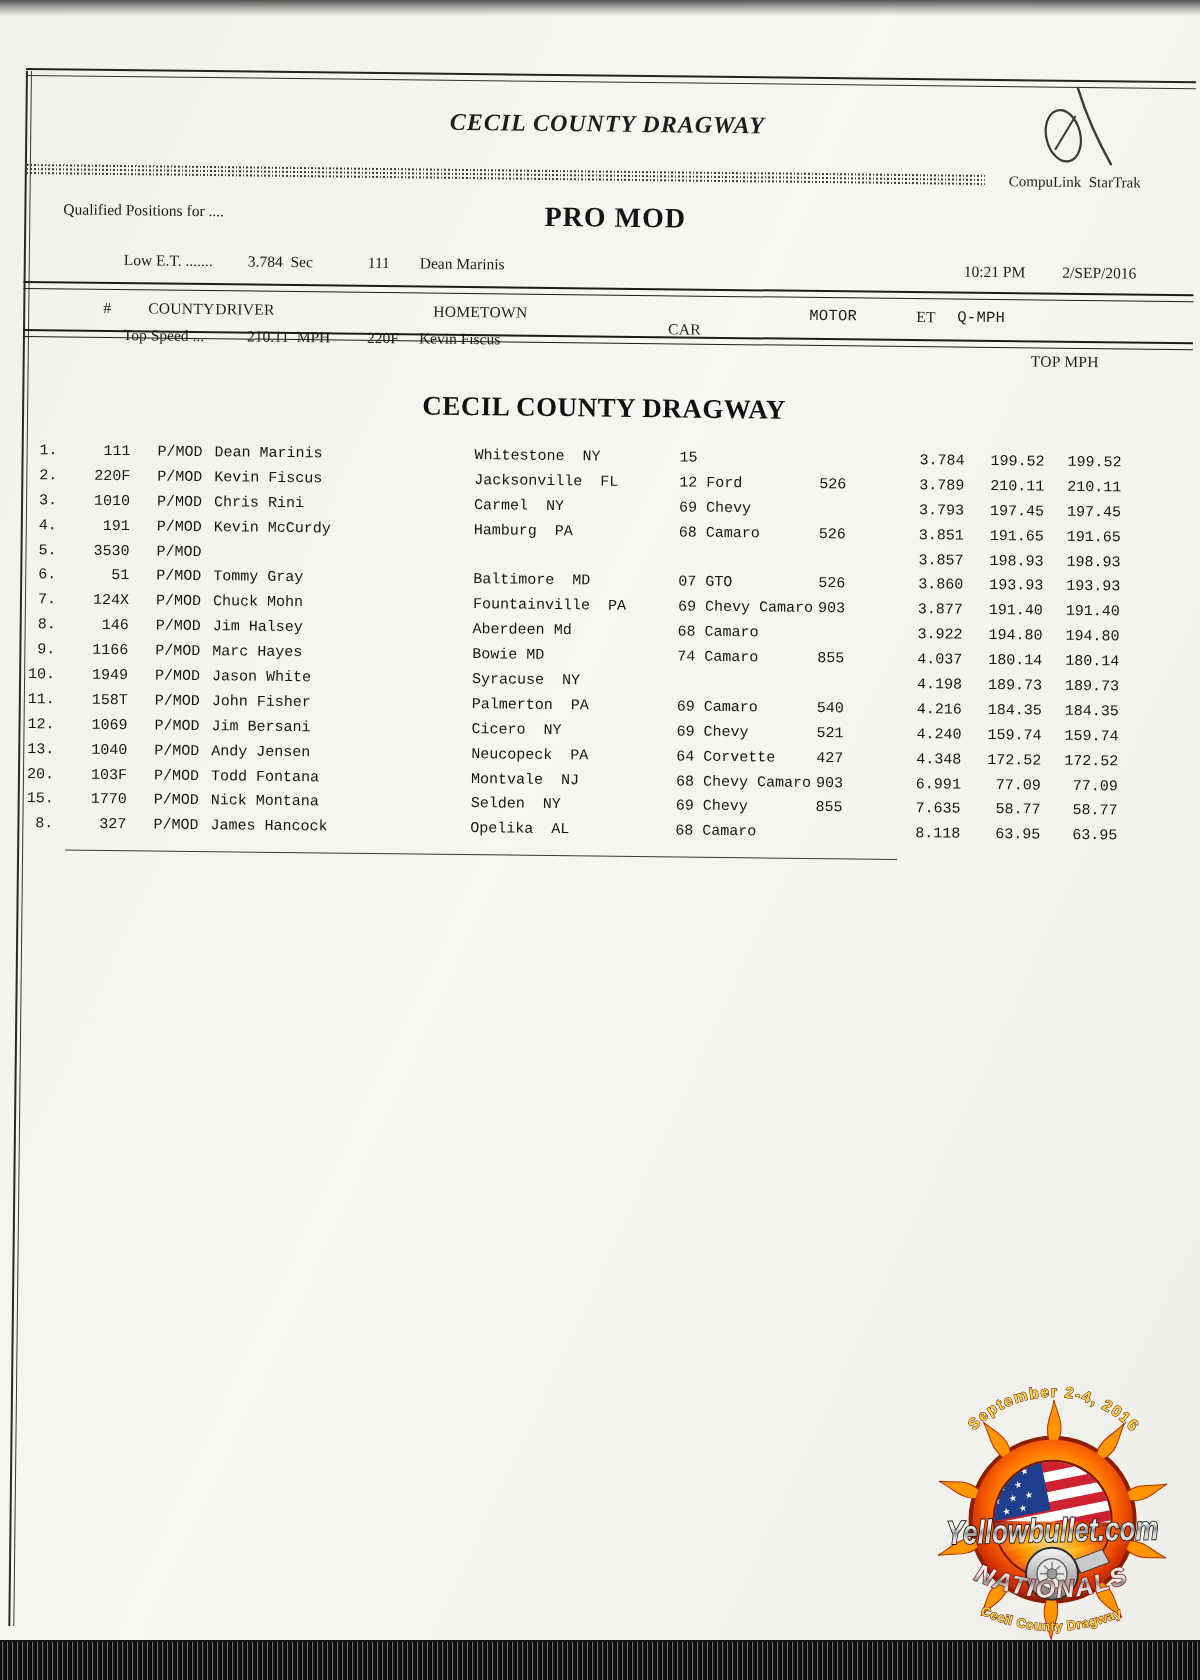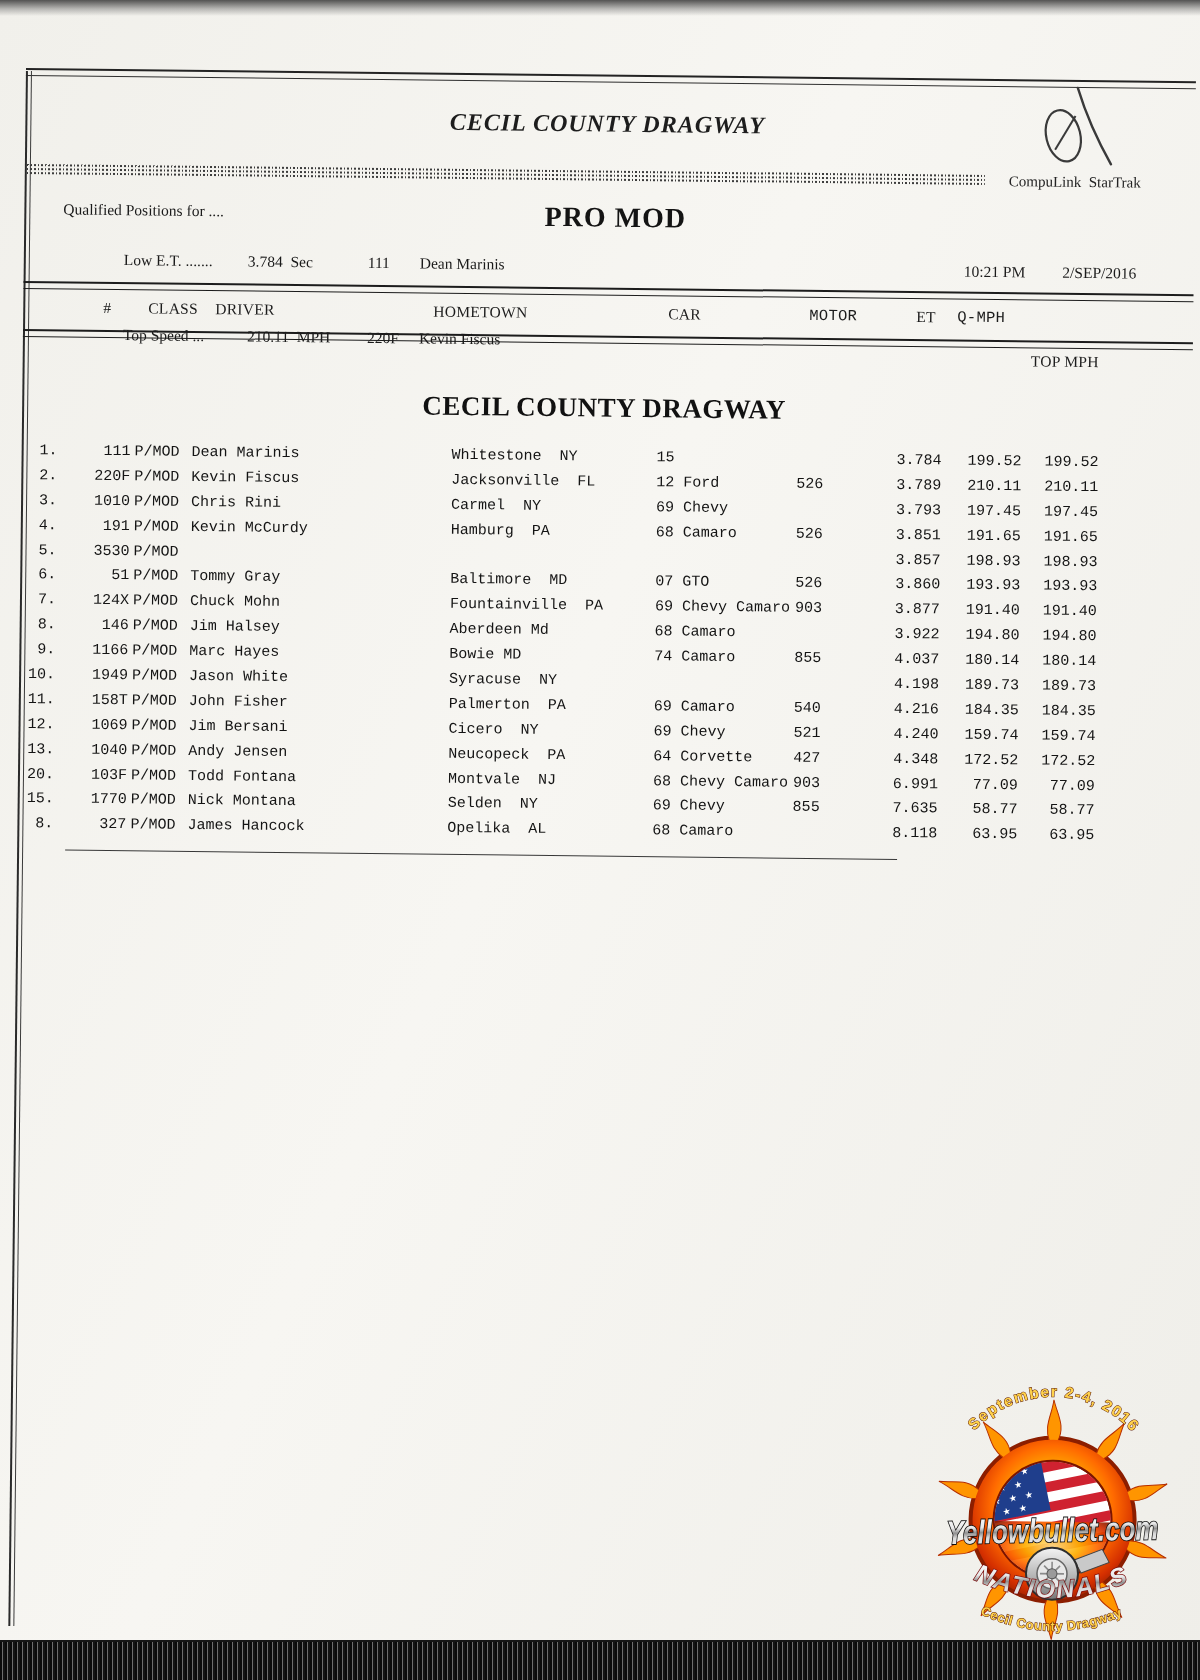--- a/index.html
+++ b/index.html
@@ -35,30 +35,30 @@
   .q-num{display:inline-block;width:52px;}
   .class-title{position:absolute;top:127px;left:431px;width:320px;text-align:center;
        font-size:28px;font-weight:bold;letter-spacing:1px;color:#141414;}
   .timestamp{position:absolute;top:184px;left:940px;font-size:15.5px;display:flex;gap:37px;white-space:pre;}
   .rule{position:absolute;left:0;width:1170px;height:5px;border-top:2px solid #1c1c1c;border-bottom:1px solid #1c1c1c;}
   .rule-upper{top:213px;}
   .rule-lower{top:261px;}
   .col-headers{position:absolute;top:230px;left:0;width:1170px;height:22px;font-size:15.5px;color:#1c1c1c;}
   .col-headers span{position:absolute;letter-spacing:.3px;}
   .ch-0{left:80px;}  .ch-1{left:125px;} .ch-2{left:192px;} .ch-3{left:410px;}
-  .ch-4{left:645px;} .ch-5{left:786px;font-family:Liberation Mono, monospace;} .ch-6{left:893px;} .ch-7{left:934px;font-family:Liberation Mono, monospace;} .ch-8{left:1008px;margin-top:43px;}
+  .ch-4{left:645px;margin-top:15px;} .ch-5{left:786px;font-family:Liberation Mono, monospace;} .ch-6{left:893px;} .ch-7{left:934px;font-family:Liberation Mono, monospace;} .ch-8{left:1008px;margin-top:43px;}
   .section-title{position:absolute;top:318px;left:7px;width:1150px;text-align:center;
        font-size:27px;font-weight:bold;letter-spacing:.5px;color:#111;}
   .rows{position:absolute;top:374px;left:0;width:1100px;
        font-family:"Liberation Mono","DejaVu Sans Mono",monospace;font-size:15px;color:#141414;}
   .row{display:flex;height:24.9px;align-items:baseline;}
   .c{white-space:pre;overflow:visible;}
   .c.pos{width:36px;text-align:right;}
   .c.num{width:73px;text-align:right;}
-  .c.cls{width:57px;margin-left:4px;}
+  .c.cls{width:57px;margin-left:27px;}
   .c.drv{width:260px;}
   .c.hom{width:205px;}
   .c.car{width:140px;}
   .c.mot{width:55px;}
   .c.et {width:90px;text-align:right;}
   .c.qm {width:80px;text-align:right;}
   .c.tm {width:77px;text-align:right;}
   .bottom-rule{position:absolute;top:781px;left:48px;width:832px;border-top:1.5px solid #383838;}
   .logo{position:absolute;left:895px;top:1290px;}
   .logo text{font-family:"Liberation Sans",sans-serif;}
@@ -99,21 +99,21 @@
     <div class="class-title">PRO MOD</div>
 
     <div class="timestamp">
       <span>10:21 PM</span>
       <span>2/SEP/2016</span>
     </div>
 
     <div class="rule rule-upper"></div>
     <div class="col-headers">
       <span class="ch-0">#</span>
-      <span class="ch-1">CLASS</span>
+      <span class="ch-1">COUNTY</span>
       <span class="ch-2">DRIVER</span>
       <span class="ch-3">HOMETOWN</span>
       <span class="ch-4">CAR</span>
       <span class="ch-5">MOTOR</span>
       <span class="ch-6">ET</span>
       <span class="ch-7">Q-MPH</span>
       <span class="ch-8">TOP MPH</span>
     </div>
     <div class="rule rule-lower"></div>
 

